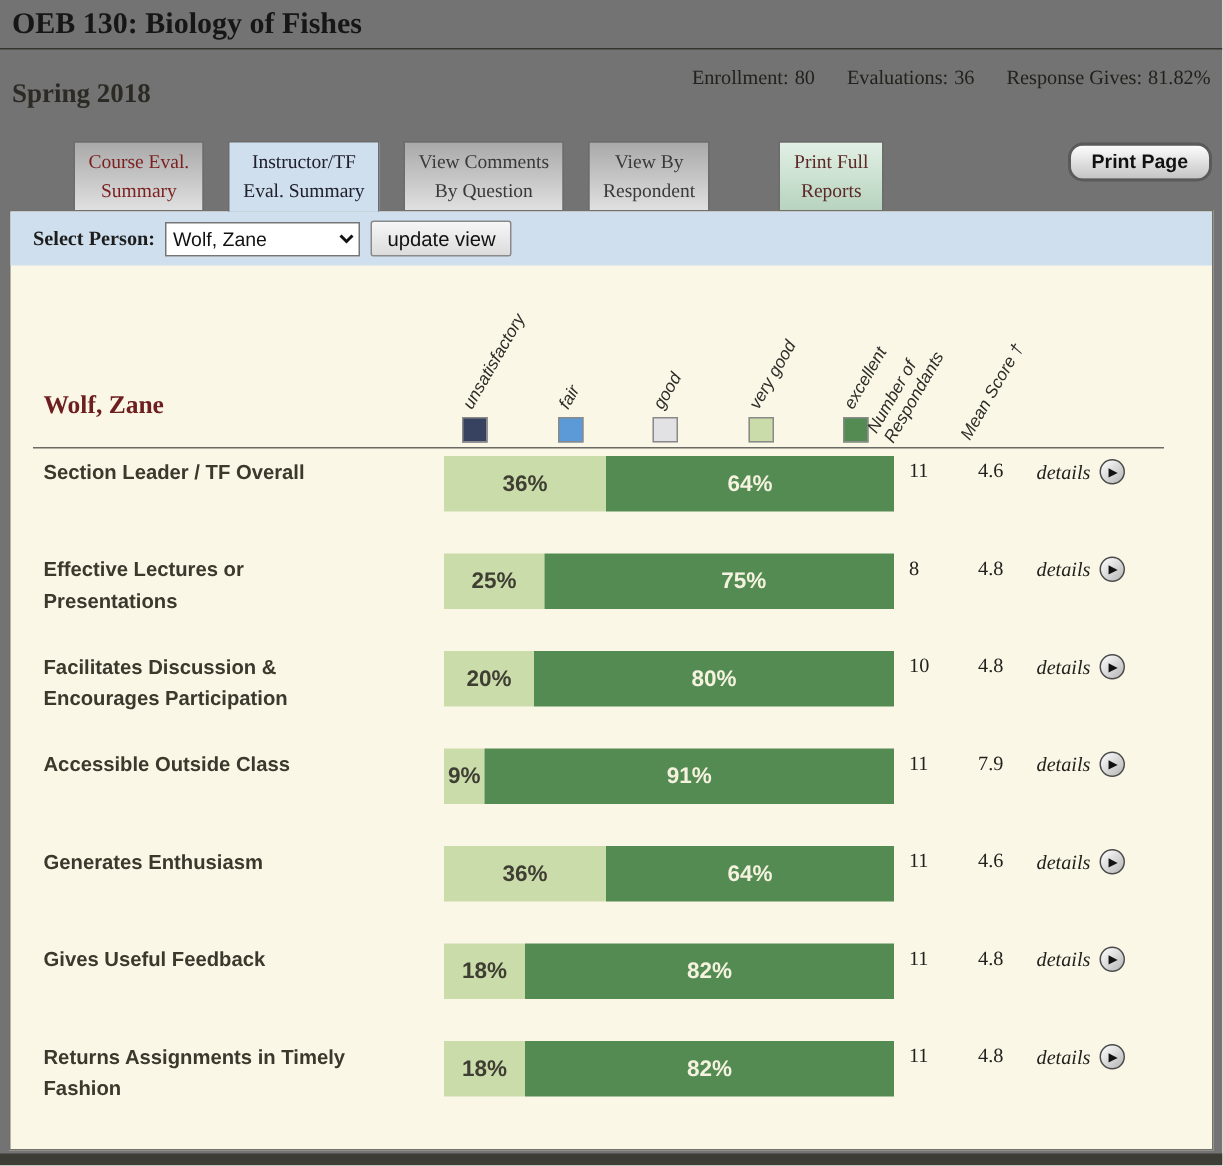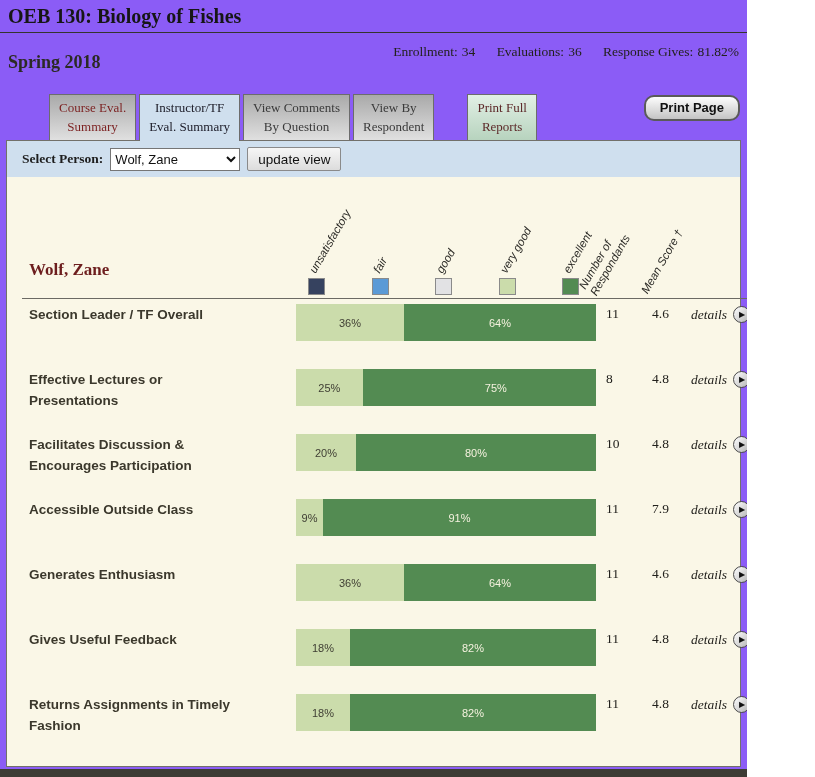--- a/index.html
+++ b/index.html
@@ -1,28 +1,28 @@
 <!DOCTYPE html>
 <html><head>
 <meta charset="utf-8">
 <style>
   html,body{margin:0;padding:0;}
-  #screen{position:relative;width:747px;height:777px;background:#8b5cf6;overflow:hidden;
+  #screen{position:relative;width:815px;height:777px;background:#737373;overflow:hidden;
           font-family:"Liberation Serif", serif;color:#22211d;}
 
   
   .course-title{position:absolute;left:8px;top:5px;font-size:20px;font-weight:bold;color:#161616;}
   .title-rule{position:absolute;left:0;top:32px;width:815px;height:1px;background:#35342e;}
   .stats{position:absolute;right:8px;top:44px;font-size:13.5px;}
   .stat{margin-left:18px;}
   .stat-label{margin-right:4px;}
   .term{position:absolute;left:8px;top:52px;font-size:18px;font-weight:bold;color:#2b2a24;}
 
   
-  .tabstrip{position:absolute;left:49px;top:94px;display:flex;align-items:stretch;gap:3px;z-index:3;}
+  .tabstrip{position:absolute;left:49px;top:94px;display:flex;align-items:stretch;gap:16px;z-index:3;}
   .tab{box-sizing:border-box;height:46px;padding:4px 9px 0;border:1px solid #6c6c6c;border-bottom:none;
        font-size:13px;line-height:1.45;text-align:center;white-space:pre-line;cursor:pointer;
        background:linear-gradient(180deg,#a9a9a9,#e0e0e0);color:#3a3a3a;}
   .tab.t-maroon{color:#7b1f1f;}
   .tab.t-active{background:#cfdfee;color:#20202c;height:47px;z-index:4;}
   .tab.t-green{background:linear-gradient(180deg,#e2f0e5,#b7d3be);color:#5c2828;margin-left:30px;}
 
   .print-page{position:absolute;right:7px;top:95px;padding:3px 14px 4px;border:2px solid #5a5a5a;border-radius:10px;
       background:linear-gradient(180deg,#fdfdfd,#c4c4c4);font-family:"Liberation Sans",sans-serif;
       font-size:13px;font-weight:bold;color:#111;cursor:pointer;}
@@ -48,41 +48,41 @@
   #col-resp{left:592px;top:131px;}
   #col-mean{left:643px;top:142px;}
   .legend-rule{position:absolute;left:15px;top:157px;width:754px;height:1px;background:#6b6a64;}
 
   
   .row{position:absolute;left:0;right:0;height:37px;}
   .row-label{position:absolute;left:22px;top:1px;width:255px;font-family:"Liberation Sans",sans-serif;
       font-weight:bold;font-size:13.5px;line-height:1.55;color:#3b382c;white-space:pre-line;}
   .bar{position:absolute;left:289px;top:0;width:300px;height:37px;display:flex;}
   .seg{height:37px;display:flex;align-items:center;justify-content:center;
-      font-family:"Liberation Sans",sans-serif;font-size:11px;}
+      font-family:"Liberation Sans",sans-serif;font-size:15px;font-weight:bold;}
   .resp{position:absolute;left:599px;top:2px;font-size:13.5px;}
   .mean{position:absolute;left:645px;top:2px;font-size:13.5px;}
   .details{position:absolute;left:684px;top:2px;font-size:13.5px;color:#22211d;display:flex;
       align-items:center;gap:6px;cursor:pointer;text-decoration:none;font-style:italic;}
   .play-circle{width:15px;height:15px;border:1px solid #4a4a4a;border-radius:50%;
       background:linear-gradient(135deg,#ffffff,#b5b5b5);display:inline-flex;align-items:center;justify-content:center;}
   .play-circle span{font-size:8px;line-height:1;color:#111;margin-left:1px;font-family:"DejaVu Sans",sans-serif;}
 
   .bottom-strip{position:absolute;left:0;bottom:0;width:815px;height:8px;background:#3d3c35;}
 </style>
 </head>
 <body>
 
 <div id="screen">
 
   <div class="course-title">OEB 130: Biology of Fishes</div>
   <div class="title-rule"></div>
 
   <div class="stats">
-    <span class="stat"><span class="stat-label">Enrollment:</span><span class="stat-value">34</span></span>
+    <span class="stat"><span class="stat-label">Enrollment:</span><span class="stat-value">80</span></span>
     <span class="stat"><span class="stat-label">Evaluations:</span><span class="stat-value">36</span></span>
     <span class="stat"><span class="stat-label">Response Gives:</span><span class="stat-value">81.82%</span></span>
   </div>
 
   <div class="term">Spring 2018</div>
 
   <div class="tabstrip">
     <div class="tab t-maroon">Course Eval.
 Summary</div>
     <div class="tab t-active">Instructor/TF

